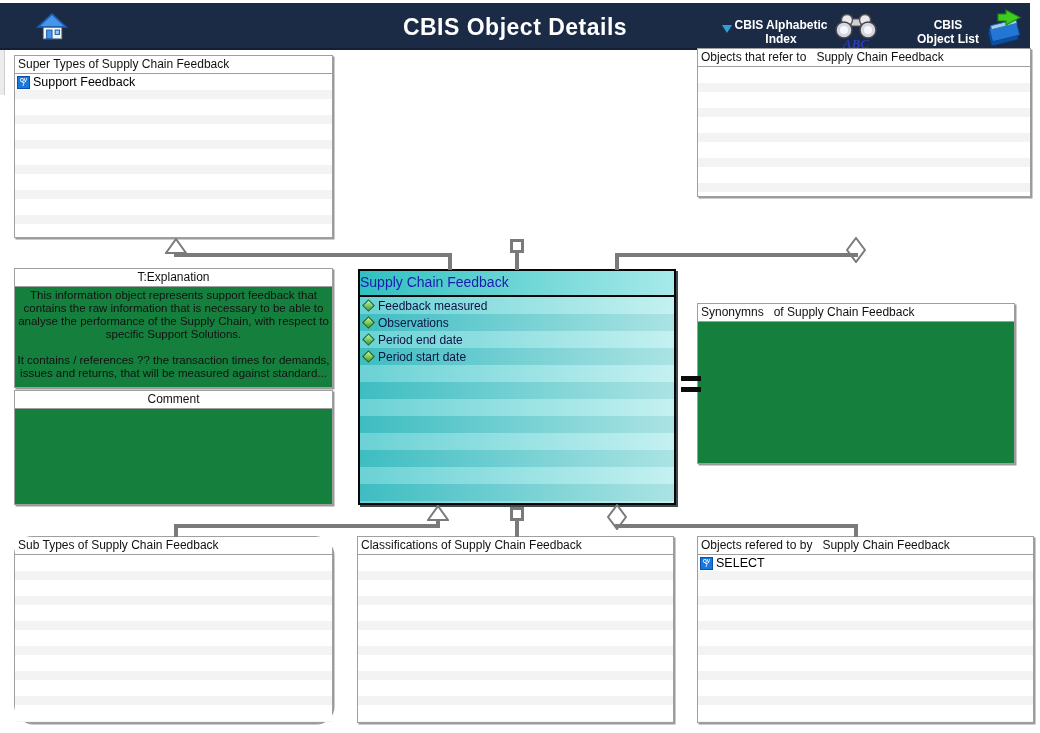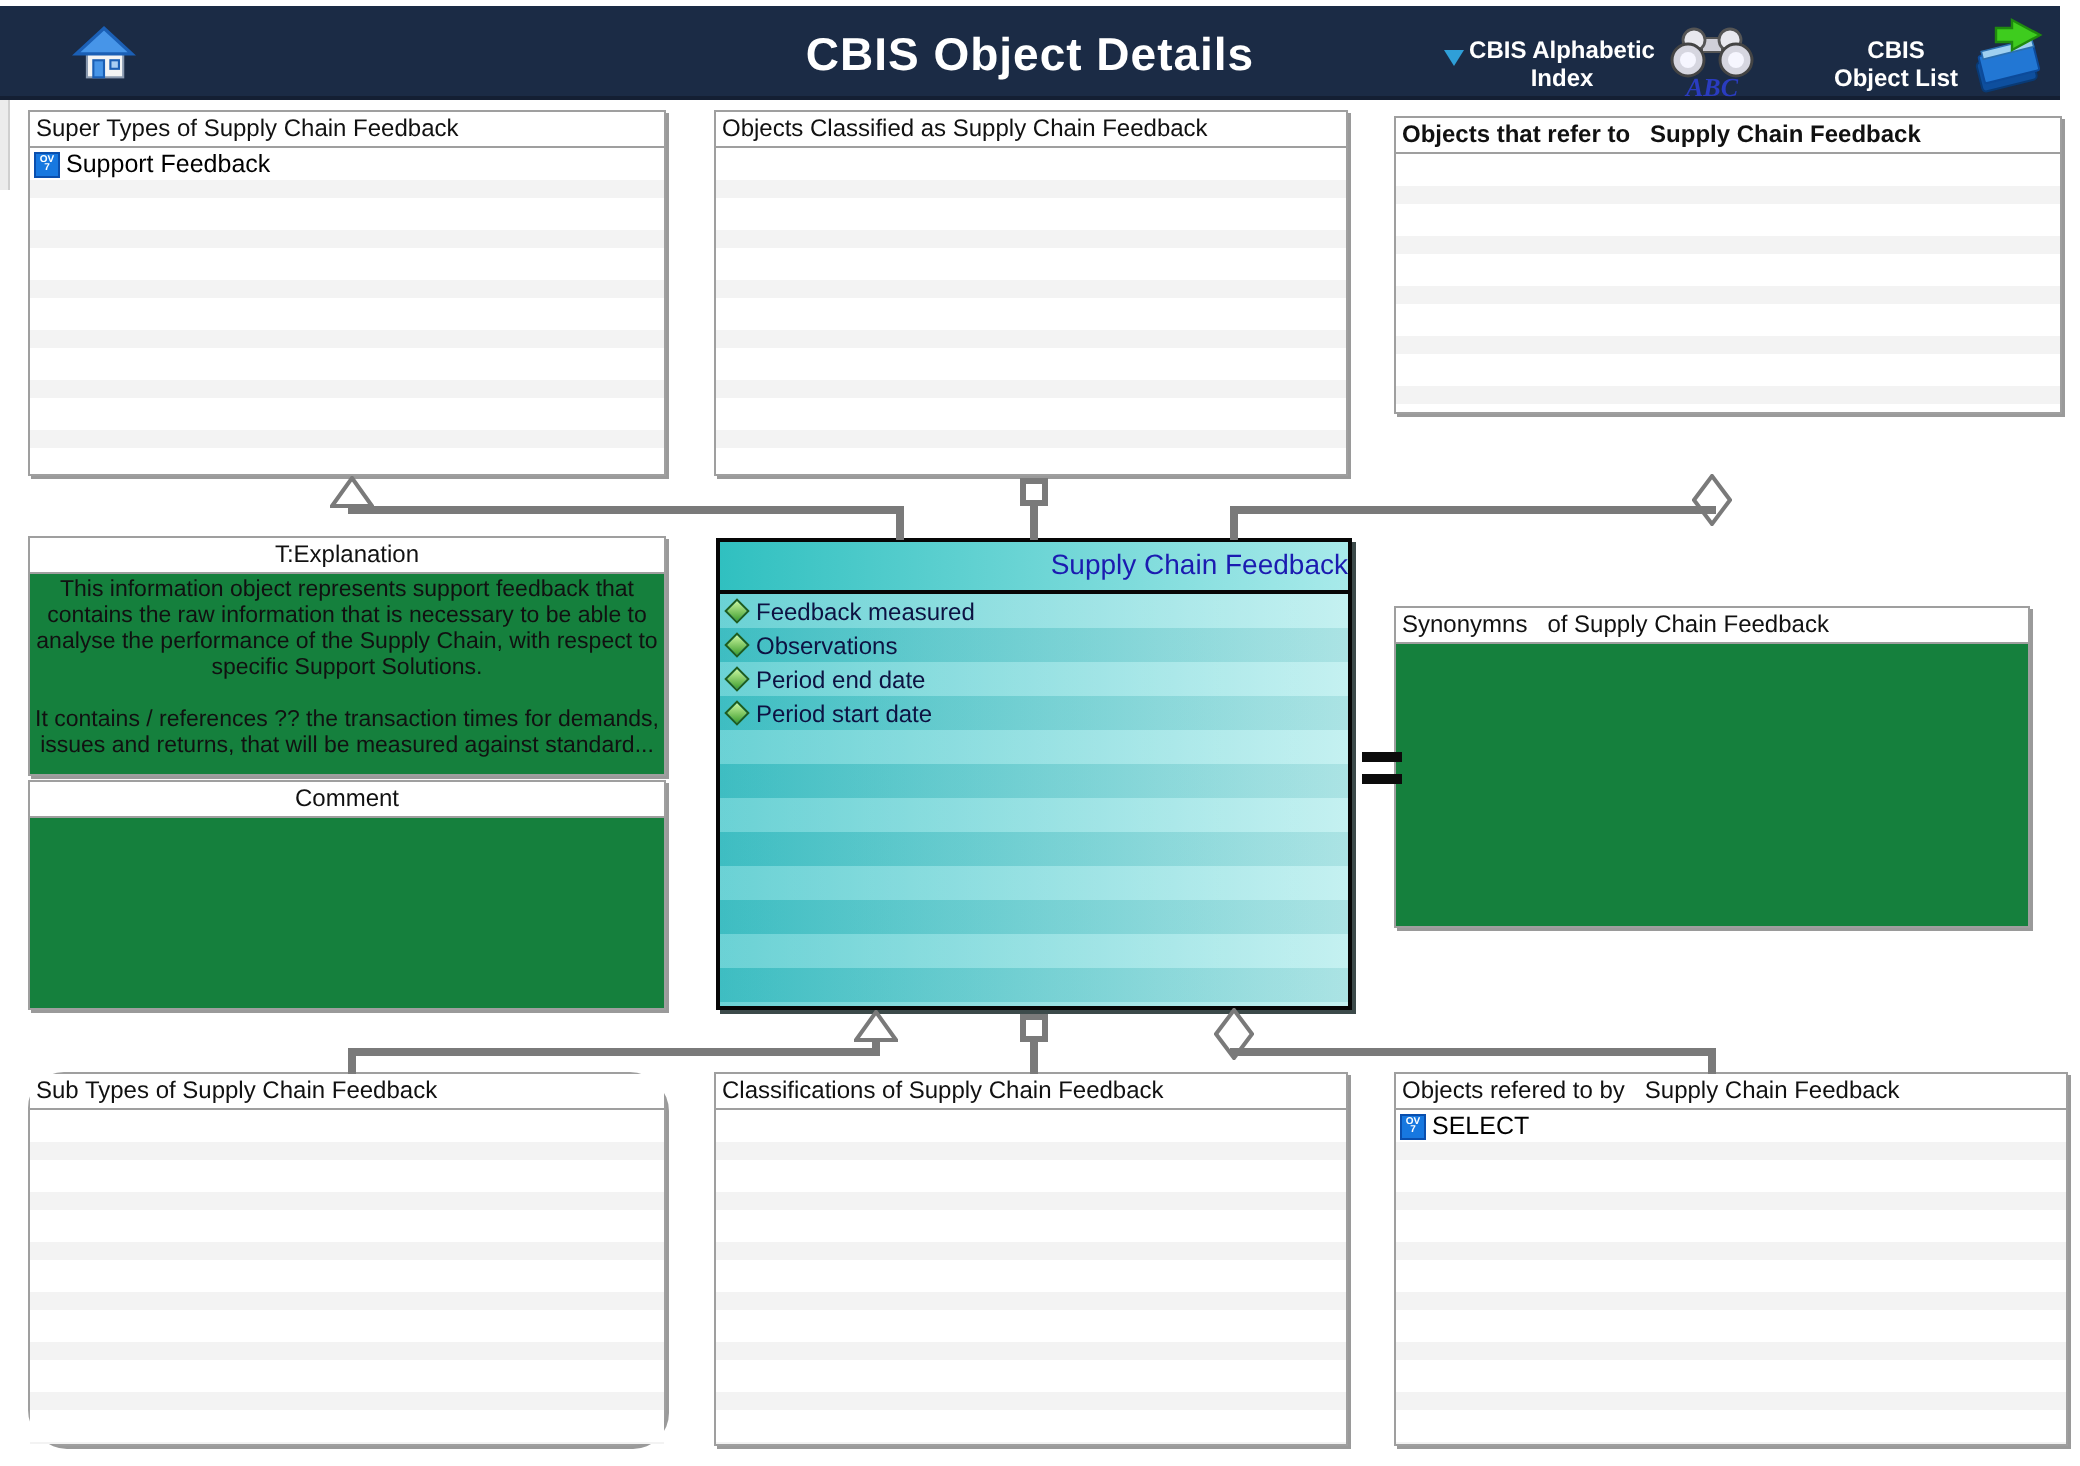--- a/index.html
+++ b/index.html
@@ -43,21 +43,21 @@
              padding:2px 2px 0 2px;}
   .expl-body p{margin:0 0 13px 0;}
 
   
   .object-box{position:absolute;left:358px;top:269px;width:318px;height:236px;
               border:2px solid #060606;box-sizing:border-box;
               background:linear-gradient(90deg,#41c5c9,#b4eded);
               box-shadow:2px 2px 0 #3c4a4a;}
   .obox-head{height:21px;border-bottom:2px solid #060606;
              background:linear-gradient(90deg,#30c0c0,#a8eaea);
-             color:#1b1bb0;font-size:14px;text-align:right;padding-top:3px;}
+             color:#1b1bb0;font-size:14px;text-align:left;padding-top:3px;}
   .obox-body{position:absolute;left:0;right:0;top:26px;bottom:0;
              background:repeating-linear-gradient(to bottom,
              rgba(255,255,255,.22) 0 17px,rgba(0,45,60,.05) 17px 34px);}
   .attr-row{height:17px;display:flex;align-items:center;gap:5px;padding-left:4px;
             font-size:12px;color:#0d1242;}
   .bullet{width:7px;height:7px;flex:0 0 7px;transform:rotate(45deg);
           background:linear-gradient(135deg,#c9f59e,#3f9e30);
           border:1px solid #1e5c1e;box-sizing:content-box;}
 
   
@@ -139,26 +139,22 @@
       <div class="list-item">
         <span class="ov7">
           <span>OV</span>
           <span>7</span>
         </span>
         <span>Support Feedback</span>
       </div>
     </div>
   </div>
 
-  <div class="panel" style="left:357px;top:55px;width:317px;height:183px;">
-    <div class="phead">Objects Classified as Supply Chain Feedback</div>
-    <div class="pbody striped"></div>
-  </div>
-
-  <div class="panel" style="left:697px;top:58px;width:334px;height:149px;font-weight:bold;">
+
+  <div class="panel" style="left:697px;top:48px;width:334px;height:149px;">
     <div class="phead">Objects that refer to   Supply Chain Feedback</div>
     <div class="pbody striped"></div>
   </div>
 
   <div class="panel" style="left:14px;top:268px;width:319px;height:120px;">
     <div class="phead center">T:Explanation</div>
     <div class="pbody expl-body">
       <p>This information object represents support feedback that contains the raw information that is necessary to be able to analyse the performance of the Supply Chain, with respect to specific Support Solutions.</p>
       <p>It contains / references ?? the transaction times for demands, issues and returns, that will be measured against standard...</p>
     </div>

